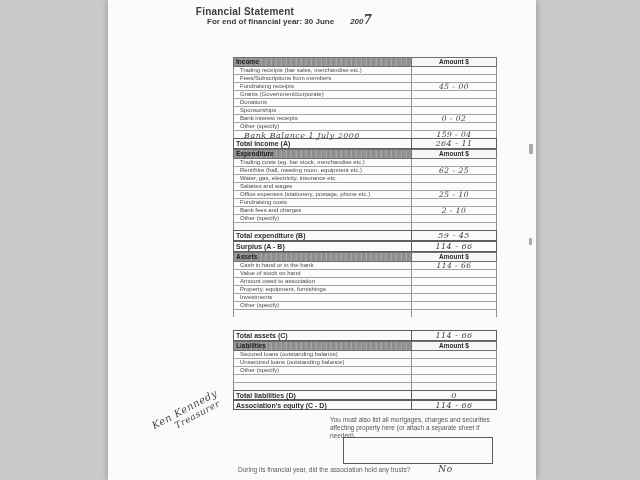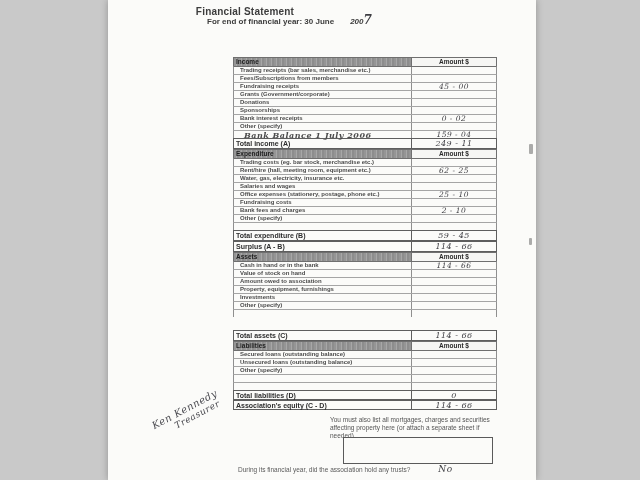--- a/index.html
+++ b/index.html
@@ -41,21 +41,21 @@
     width:84px; font-weight:bold; font-size:6.5px; line-height:8px; text-align:center;
     border-left:1px solid #6f6f6f; color:#2a2a2a; background:#f6f6f4;
   }
   .trow {
     display:flex; height:8px; box-sizing:border-box;
     border-left:1px solid #8f8f8f; border-right:1px solid #8f8f8f; border-top:1px solid #a5a5a5;
   }
   .rows .trow:first-child { border-top:1px solid #6f6f6f; }
   .tlabel {
     flex:1; font-size:6px; line-height:7.5px; color:#4c4c4c; padding-left:6px;
-    white-space:nowrap; overflow:visible;font-weight:bold;
+    white-space:nowrap; overflow:visible;
   }
   .tamount {
     width:84px; border-left:1px solid #8f8f8f; text-align:center;
     font-size:7.5px; line-height:8px; white-space:nowrap;
   }
   .hw-row .tlabel { font-size:8px; line-height:9px; padding-left:10px; overflow:visible; }
   .total-row {
     display:flex; height:11px; box-sizing:border-box;
     border:1px solid #5e5e5e; font-weight:bold;
   }
@@ -140,21 +140,21 @@
         <div class="tlabel">Other (specify)</div>
         <div class="tamount handwriting"></div>
       </div>
       <div class="trow hw-row">
         <div class="tlabel handwriting">Bank Balance 1 July 2006</div>
         <div class="tamount handwriting">159 - 04</div>
       </div>
     </div>
   <div class="total-row">
     <div class="tlabel">Total income (A)</div>
-    <div class="tamount handwriting">249 - 11</div>
+    <div class="tamount handwriting">264 - 11</div>
   </div>
 
   <div class="sec-header">
     <div class="hlabel">Expenditure</div>
     <div class="hamount">Amount $</div>
   </div>
   <div class="rows" id="expenditure-rows">
       <div class="trow">
         <div class="tlabel">Trading costs (eg. bar stock, merchandise etc.)</div>
         <div class="tamount handwriting"></div>

